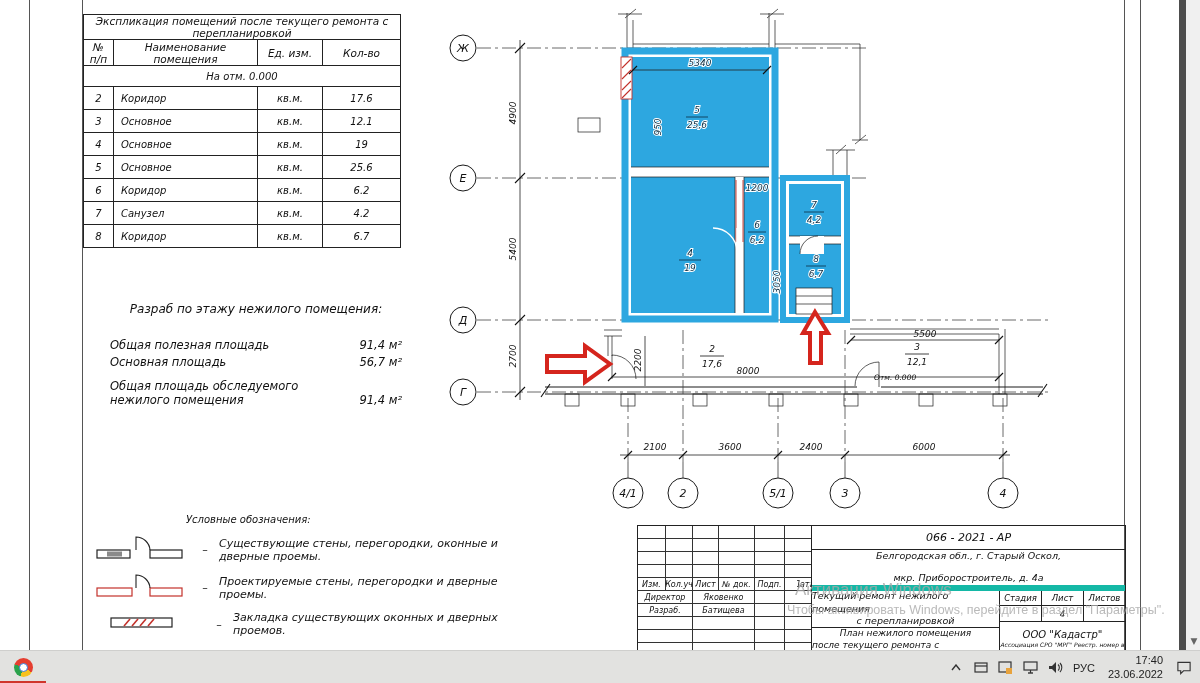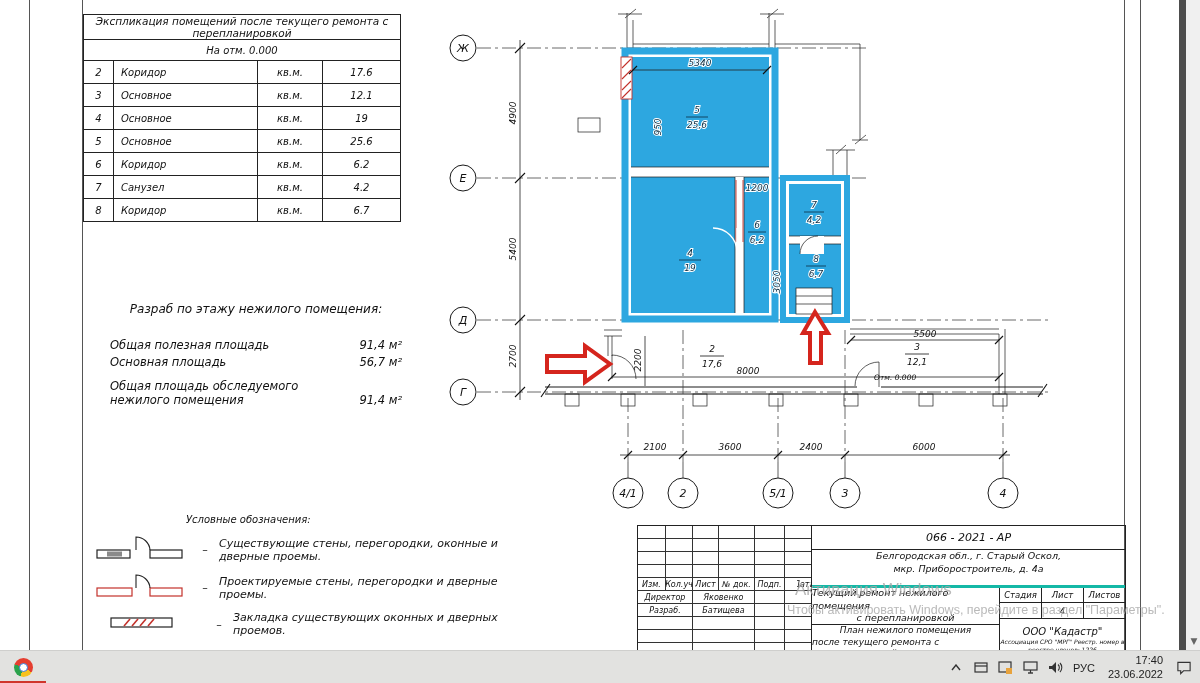--- a/index.html
+++ b/index.html
@@ -49,22 +49,22 @@
       display:flex;background:transparent;font-family:"DejaVu Sans",sans-serif;color:#111;box-sizing:content-box;}
   #tb .left{width:173px;flex:0 0 173px;border-right:1.3px solid #222;display:flex;flex-direction:column;}
   #tb .lrow{display:flex;height:13px;flex:0 0 13px;border-bottom:1px solid #333;box-sizing:border-box;}
   #tb .lrow:last-child{border-bottom:none;}
   #tb .lc{border-right:1px solid #333;box-sizing:border-box;display:flex;align-items:center;
           justify-content:center;font:italic 8px "DejaVu Sans",sans-serif;overflow:hidden;}
   #tb .lc:last-child{border-right:none;margin-left:12px;}
   #tb .right{flex:1;display:flex;flex-direction:column;}
   #tb .r1{height:23px;flex:0 0 23px;border-bottom:1px solid #222;display:flex;align-items:center;
           justify-content:center;font:italic 11px "DejaVu Sans",sans-serif;}
-  #tb .r2{height:35px;flex:0 0 35px;border-bottom:3px solid #14b8a6;display:flex;flex-direction:column;
-          align-items:center;justify-content:flex-start;font:italic 9.5px "DejaVu Sans",sans-serif;line-height:1.35;}
+  #tb .r2{height:35px;flex:0 0 35px;border-bottom:6px solid #14b8a6;display:flex;flex-direction:column;
+          align-items:center;justify-content:space-between;font:italic 9.5px "DejaVu Sans",sans-serif;line-height:1.35;}
   #tb .r3{flex:1;display:flex;}
   #tb .proj{width:187px;flex:0 0 187px;border-right:1px solid #222;display:flex;flex-direction:column;}
   #tb .projA{height:36px;flex:0 0 36px;border-bottom:1px solid #222;display:flex;flex-direction:column;
              align-items:center;justify-content:center;font:italic 9.5px "DejaVu Sans",sans-serif;line-height:1.3;}
   #tb .projB{flex:1;display:flex;flex-direction:column;align-items:center;justify-content:center;
              font:italic 9px "DejaVu Sans",sans-serif;line-height:1.3;}
   #tb .stage{flex:1;display:flex;flex-direction:column;}
   #tb .srow{display:flex;height:14px;flex:0 0 14px;border-bottom:1px solid #222;}
   #tb .sc{flex:1;border-right:1px solid #222;display:flex;align-items:center;justify-content:center;
           font:italic 8.5px "DejaVu Sans",sans-serif;}
@@ -110,20 +110,26 @@
     <colgroup>
         <col style="width:30px">
         <col style="width:144px">
         <col style="width:65px">
         <col style="width:78px">
       </colgroup>
     <tbody>
         <tr>
           <td class="tt" colspan="4">Экспликация помещений после текущего ремонта с перепланировкой</td>
         </tr>
+    <tr>
+      <td class="hd">№ п/п</td>
+      <td class="hd">Наименование помещения</td>
+      <td class="hd">Ед. изм.</td>
+      <td class="hd">Кол-во</td>
+    </tr>
     <tr>
           <td class="grp" colspan="4">На отм. 0.000</td>
         </tr>
     <tr>
       <td class="c">2</td>
       <td class="nm">Коридор</td>
       <td class="c">кв.м.</td>
       <td class="c">17.6</td>
     </tr>
     <tr>

